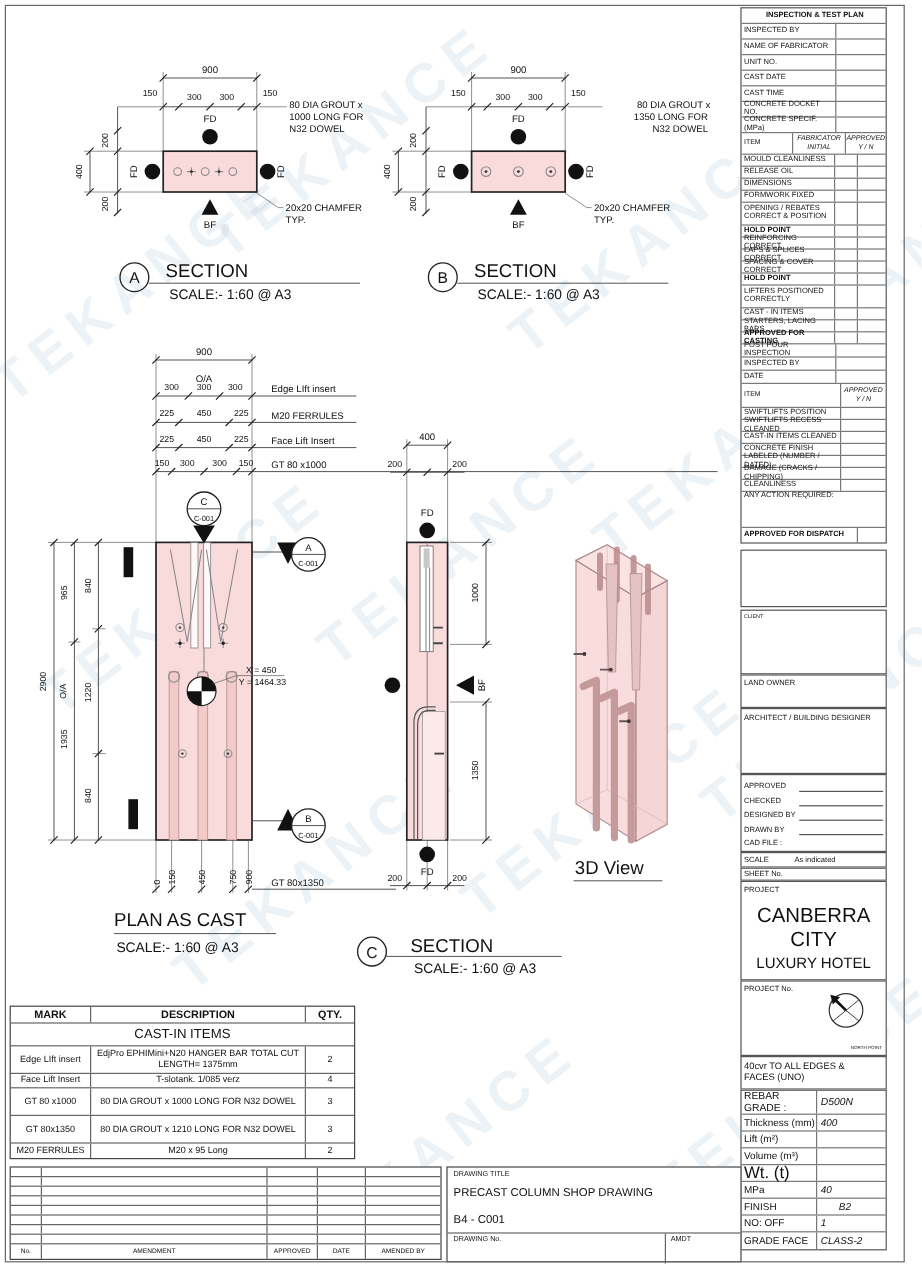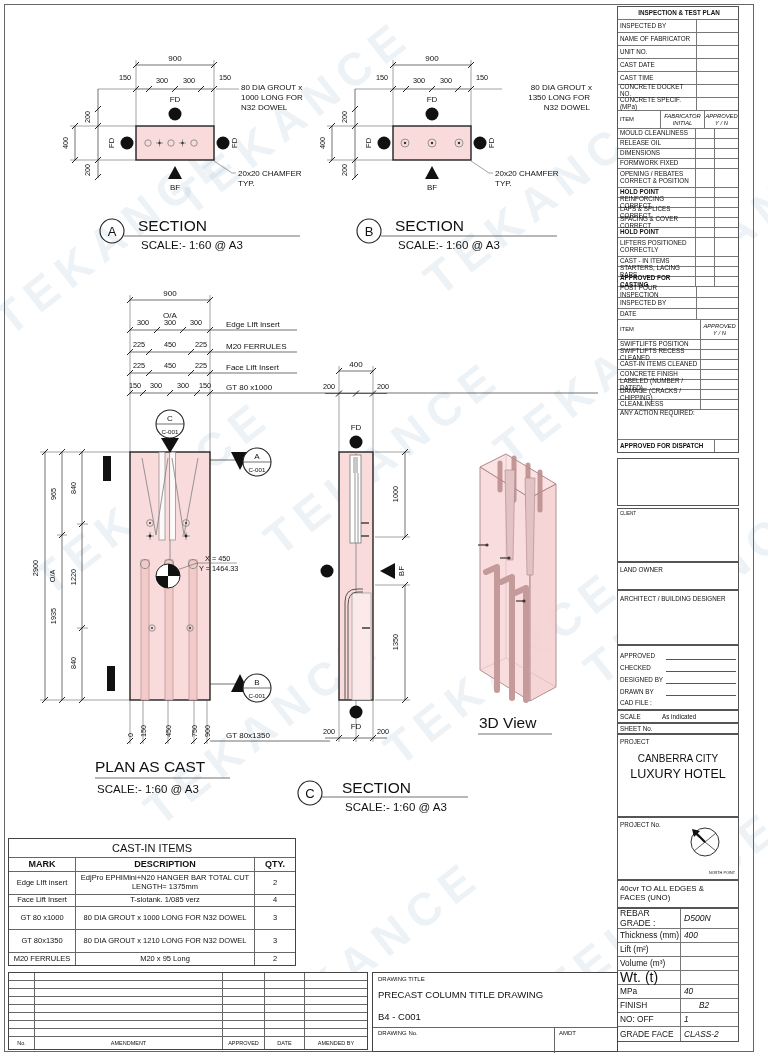--- a/index.html
+++ b/index.html
@@ -489,21 +489,21 @@
 
   <div class="sb" style="top:710px;height:13px;font-size:6.3px;display:flex;align-items:center;padding-left:2px">
     <span style="width:42px">SCALE</span>
     <span>As indicated</span>
   </div>
   <div class="sb" style="top:723px;height:11px;font-size:6.3px;display:flex;align-items:center;padding-left:2px">
     <span>SHEET No.</span>
   </div>
   <div class="sb" style="top:734px;height:83px;font-size:6.3px;padding:3px 2px;box-sizing:border-box">
     <div>PROJECT</div>
-    <div style="font-size:10px;text-align:center;margin-top:8px">CANBERRA CITY</div>
+    <div style="font-size:17px;text-align:center;margin-top:8px">CANBERRA CITY</div>
     <div style="font-size:12.5px;text-align:center;margin-top:3px">LUXURY HOTEL</div>
   </div>
   <div class="sb" style="top:817px;height:63px;font-size:6.3px;padding:3px 2px;box-sizing:border-box;position:absolute">
     <div>PROJECT No.</div>
     <svg width="34" height="34" viewBox="0 0 34 34" style="position:absolute;left:70px;top:7px">
       <circle cx="17" cy="17" r="14" fill="none" stroke="#333" stroke-width="1"></circle>
       <path d="M6,8 L28,26 M28,8 L6,26" stroke="#333" stroke-width=".8" fill="none"></path>
       <path d="M17,17 L7,7" stroke="#111" stroke-width="2.2"></path>
       <path d="M4,4 L12,6 L6,12 Z" fill="#111"></path>
     </svg>
@@ -546,27 +546,27 @@
         <span style="width:60px">NO: OFF</span>
         <i style="width:58px;display:flex;align-items:center;padding-left:3px">1</i>
       </div>
     <div class="rw" style="height:14px;font-size:8.3px">
         <span style="width:60px">GRADE FACE</span>
         <i style="width:58px;display:flex;align-items:center;padding-left:3px">CLASS-2</i>
       </div>
   </div>
 
   <div class="tbl" style="left:8px;top:838px;width:288px">
-    <div class="trow" style="height:19px;font-size:11px;justify-content:center">
-      <span style="border-right:none;width:100%">CAST-IN ITEMS</span>
-    </div>
     <div class="trow" style="height:14px;font-weight:bold;font-size:9px">
       <span class="ci-mark">MARK</span>
       <span class="ci-desc">DESCRIPTION</span>
       <span class="ci-qty">QTY.</span>
+    </div>
+    <div class="trow" style="height:19px;font-size:11px;justify-content:center">
+      <span style="border-right:none;width:100%">CAST-IN ITEMS</span>
     </div>
     <div class="trow" style="height:23px">
       <span class="ci-mark">Edge LIft insert</span>
       <span class="ci-desc">EdjPro EPHIMini+N20 HANGER BAR TOTAL CUT LENGTH= 1375mm</span>
       <span class="ci-qty">2</span>
     </div>
     <div class="trow" style="height:12px">
       <span class="ci-mark">Face Lift Insert</span>
       <span class="ci-desc">T-slotank. 1/085 verz</span>
       <span class="ci-qty">4</span>
@@ -650,21 +650,21 @@
       <span class="am-am">AMENDMENT</span>
       <span class="am-ap">APPROVED</span>
       <span class="am-dt">DATE</span>
       <span class="am-by">AMENDED BY</span>
     </div>
   </div>
 
   <div class="tbl" style="left:372px;top:972px;width:246px;height:80px">
     <div style="height:55px;box-sizing:border-box;padding:3px 5px;border-bottom:1px solid #666;position:relative">
       <div style="font-size:6px">DRAWING TITLE</div>
-      <div style="font-size:9.5px;margin-top:7px">PRECAST COLUMN TITLE DRAWING</div>
+      <div style="font-size:9.5px;margin-top:7px">PRECAST COLUMN SHOP DRAWING</div>
       <div style="font-size:9.5px;margin-top:11px">B4 - C001</div>
     </div>
     <div style="height:25px;display:flex">
       <div style="flex:1;border-right:1px solid #666;padding:2px 5px;font-size:6px;box-sizing:border-box">DRAWING No.</div>
       <div style="width:62px;padding:2px 4px;font-size:6px;box-sizing:border-box">AMDT</div>
     </div>
   </div>
 
 </div>
 

